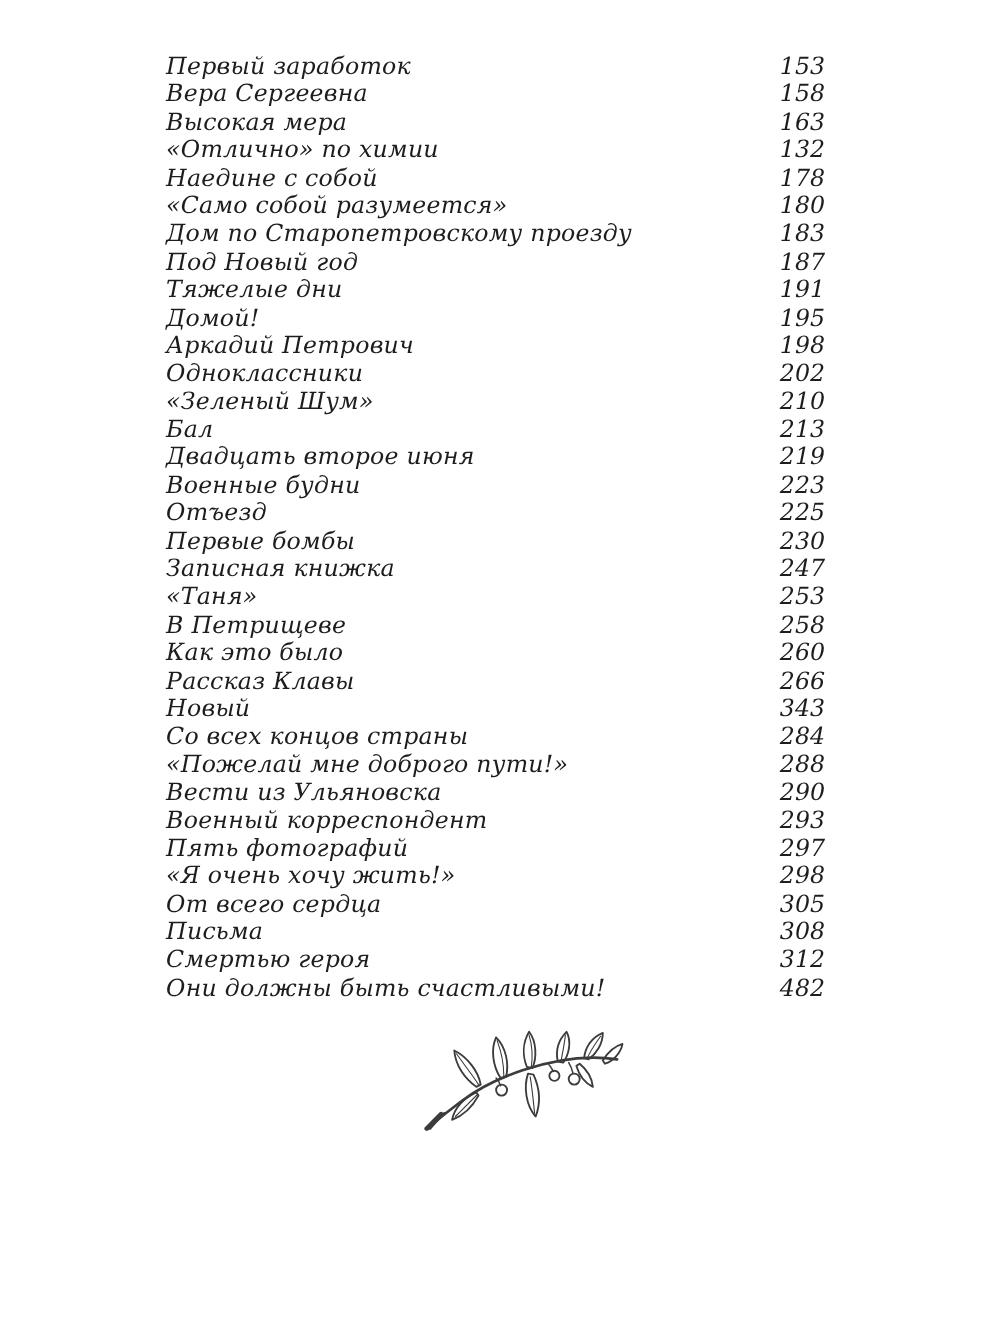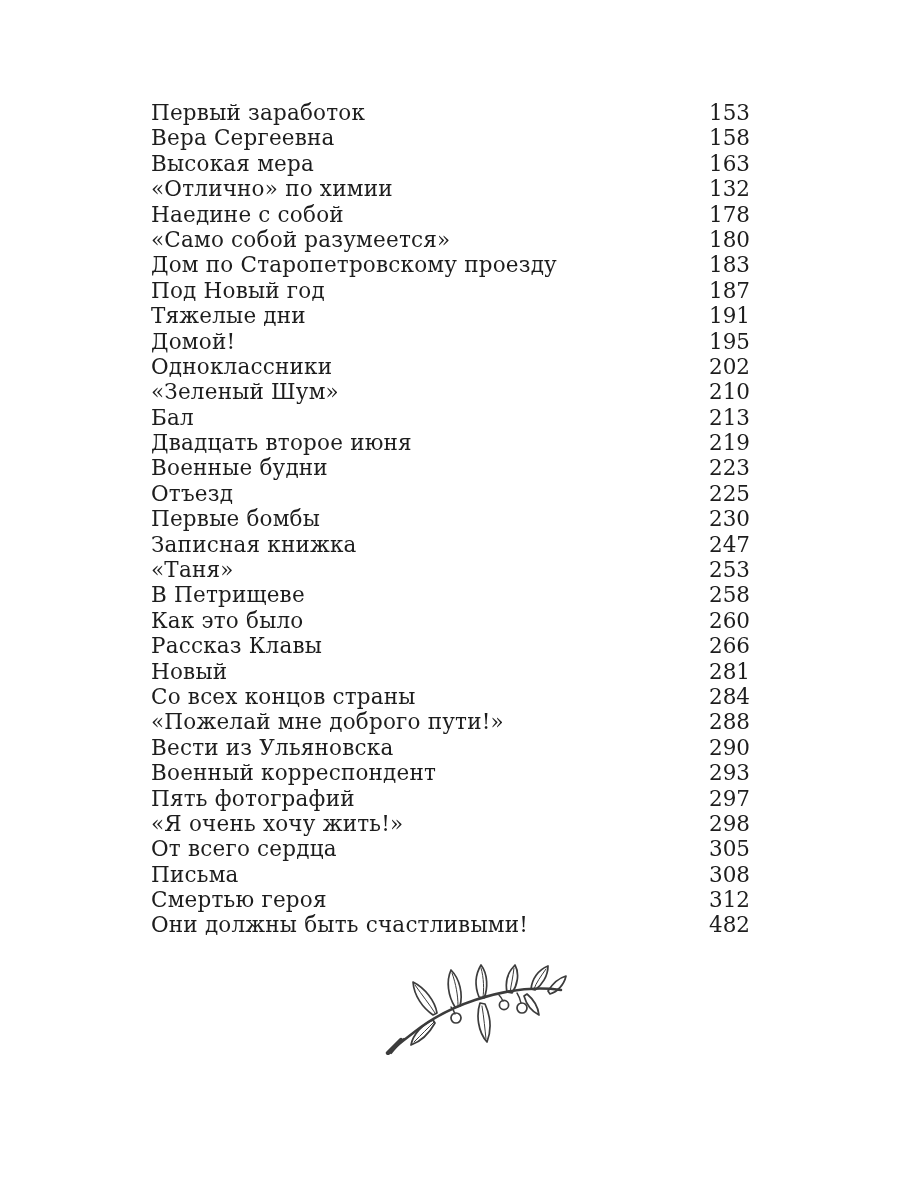--- a/index.html
+++ b/index.html
@@ -9,21 +9,22 @@
     font-family: "DejaVu Serif", "Liberation Serif", serif;
     color: #1d1d1d;
     overflow: hidden;
   }
   .page {
     position: relative;
     width: 900px; height: 1200px;
     background: #ffffff;
   }
   .toc {
-    padding: 100px 150px 0 151px;
+    padding: 48px 150px 0 151px;
+    font-style: italic;
   }
   .row {
     display: flex;
     align-items: flex-end;
     height: 25.4px;
     font-size: 21.5px;
     line-height: 25.4px;
     white-space: nowrap;
   }
   .title { flex: 0 0 auto; letter-spacing: 0.2px; }
@@ -109,20 +110,25 @@
       <span class="leader"></span>
       <span class="num">191</span>
     </div>
 
     <div class="row">
       <span class="title">Домой!</span>
       <span class="leader"></span>
       <span class="num">195</span>
     </div>
 
+    <div class="row">
+      <span class="title">Аркадий Петрович</span>
+      <span class="leader"></span>
+      <span class="num">198</span>
+    </div>
 
     <div class="row">
       <span class="title">Одноклассники</span>
       <span class="leader"></span>
       <span class="num">202</span>
     </div>
 
     <div class="row">
       <span class="title">«Зеленый Шум»</span>
       <span class="leader"></span>
@@ -187,21 +193,21 @@
 
     <div class="row">
       <span class="title">Рассказ Клавы</span>
       <span class="leader"></span>
       <span class="num">266</span>
     </div>
 
     <div class="row">
       <span class="title">Новый</span>
       <span class="leader"></span>
-      <span class="num">281</span>
+      <span class="num">343</span>
     </div>
 
     <div class="row">
       <span class="title">Со всех концов страны</span>
       <span class="leader"></span>
       <span class="num">284</span>
     </div>
 
     <div class="row">
       <span class="title">«Пожелай мне доброго пути!»</span>

